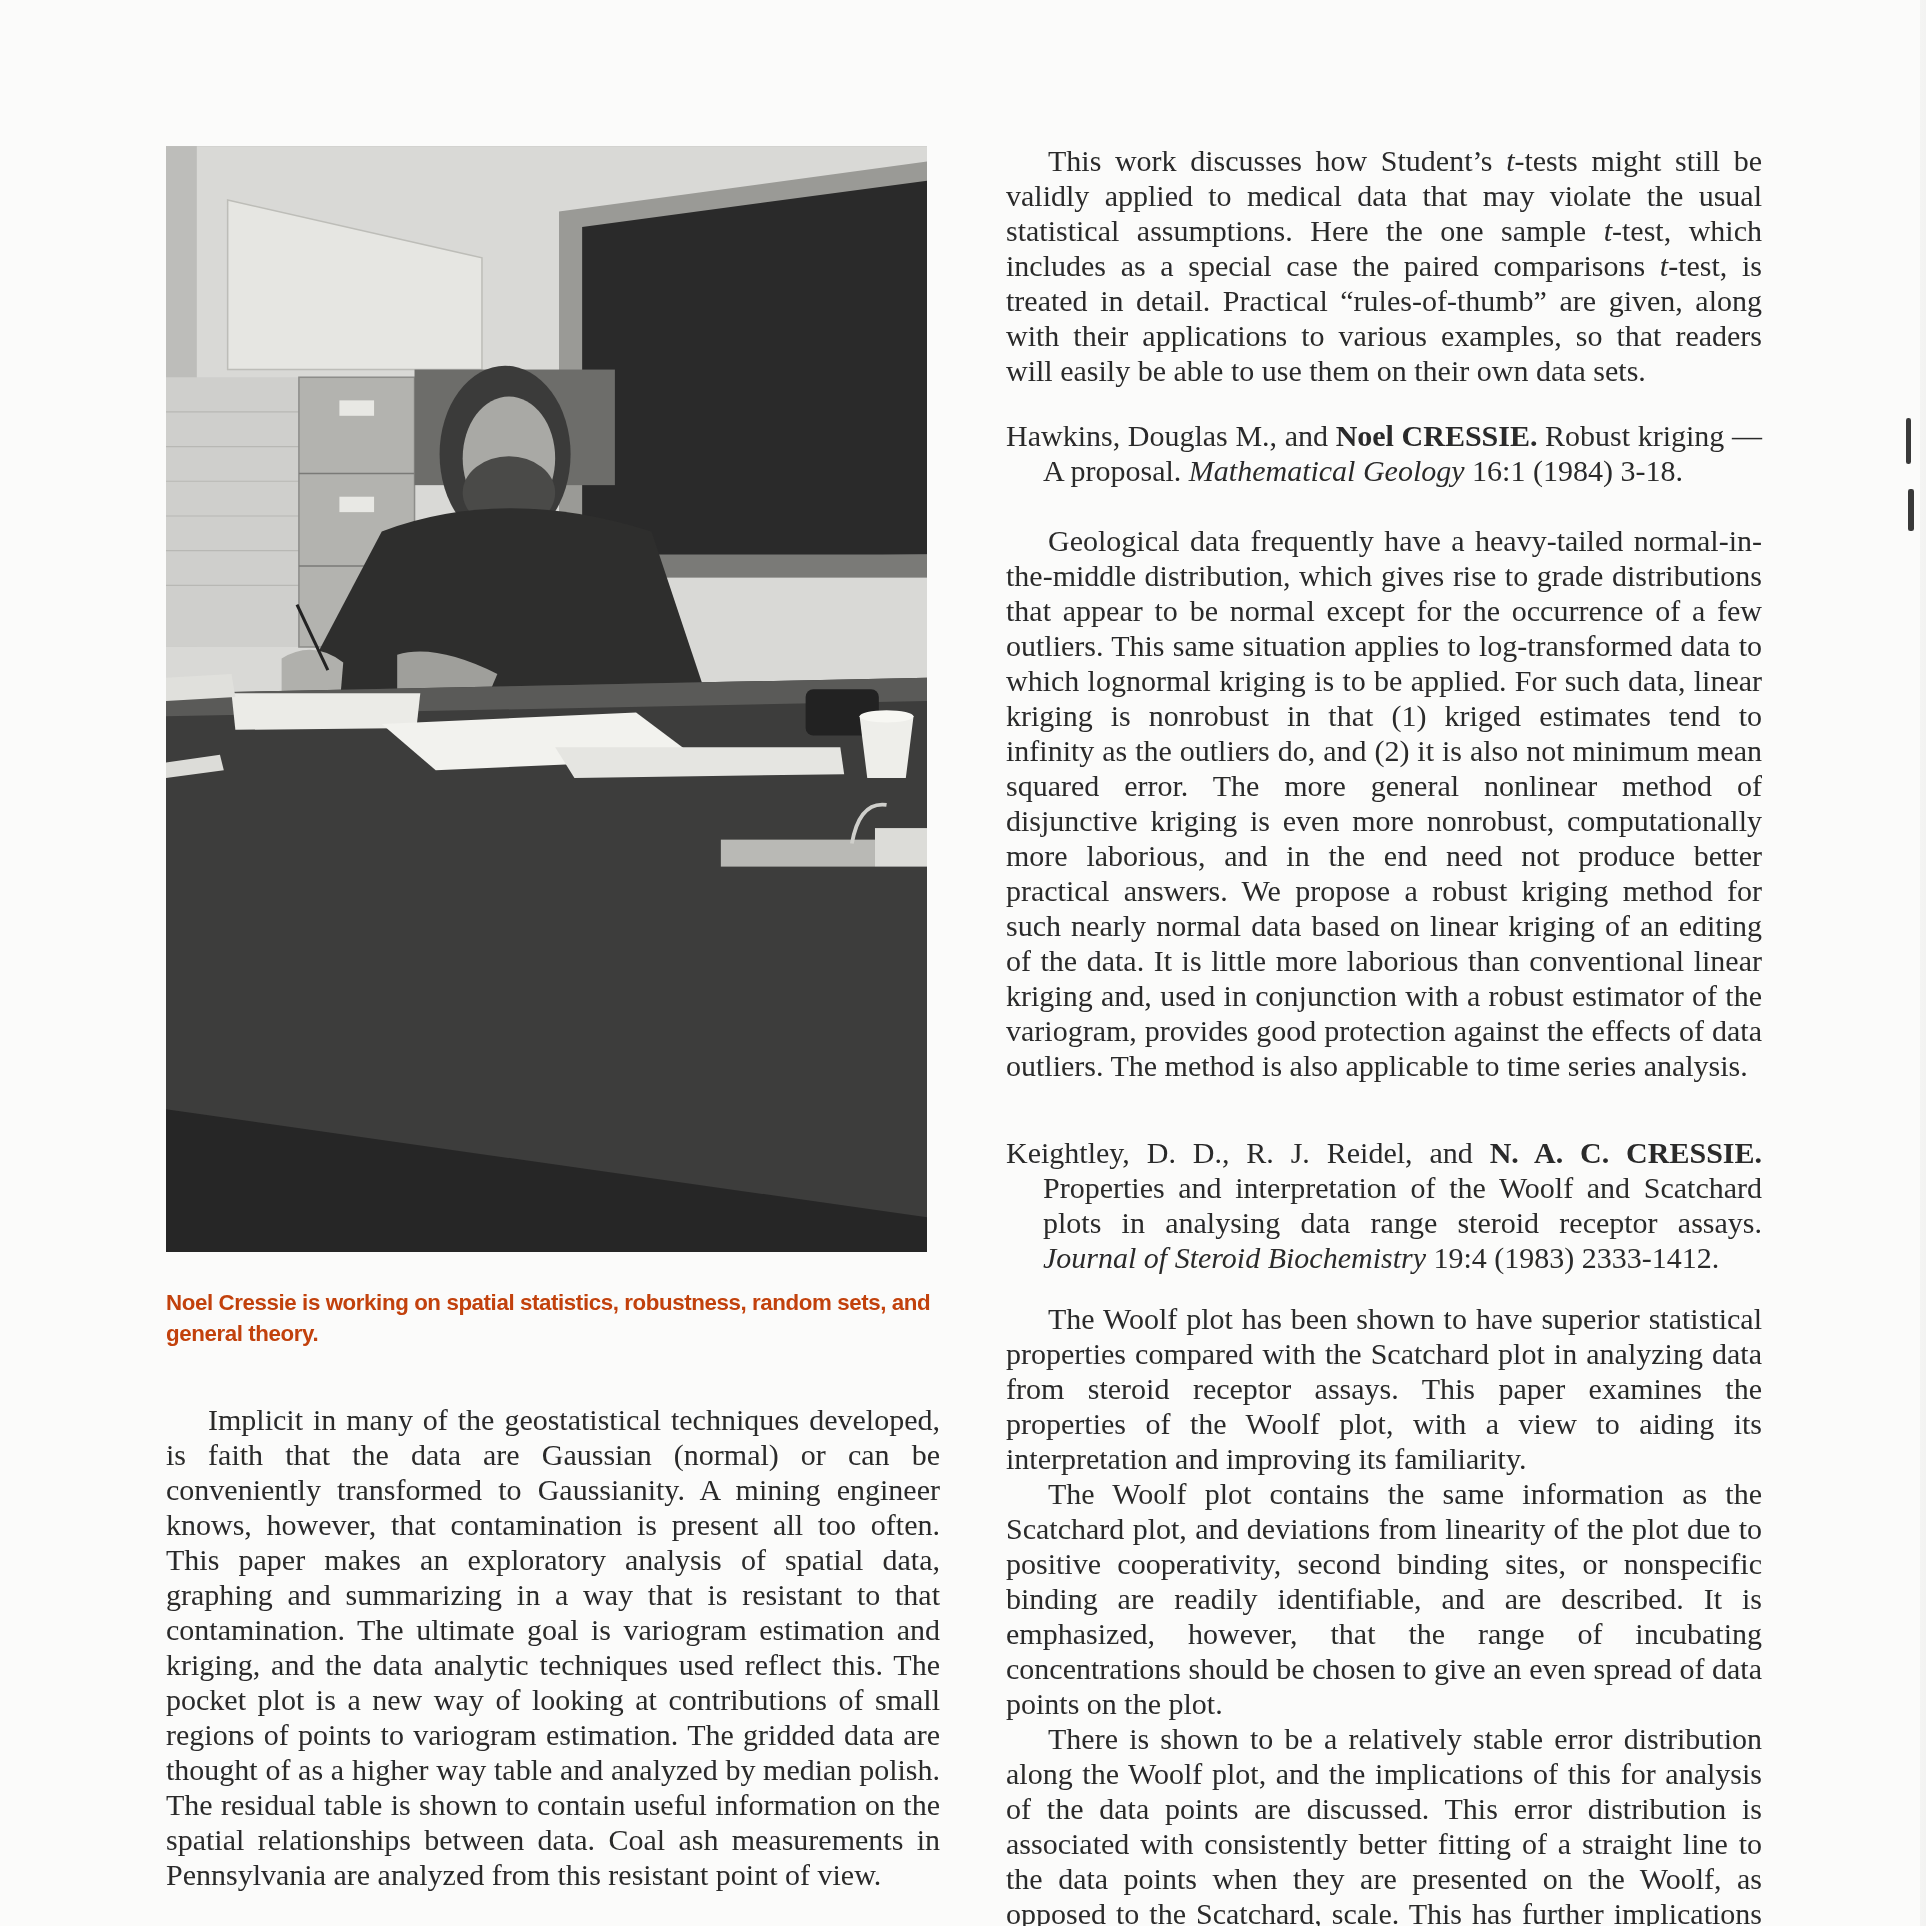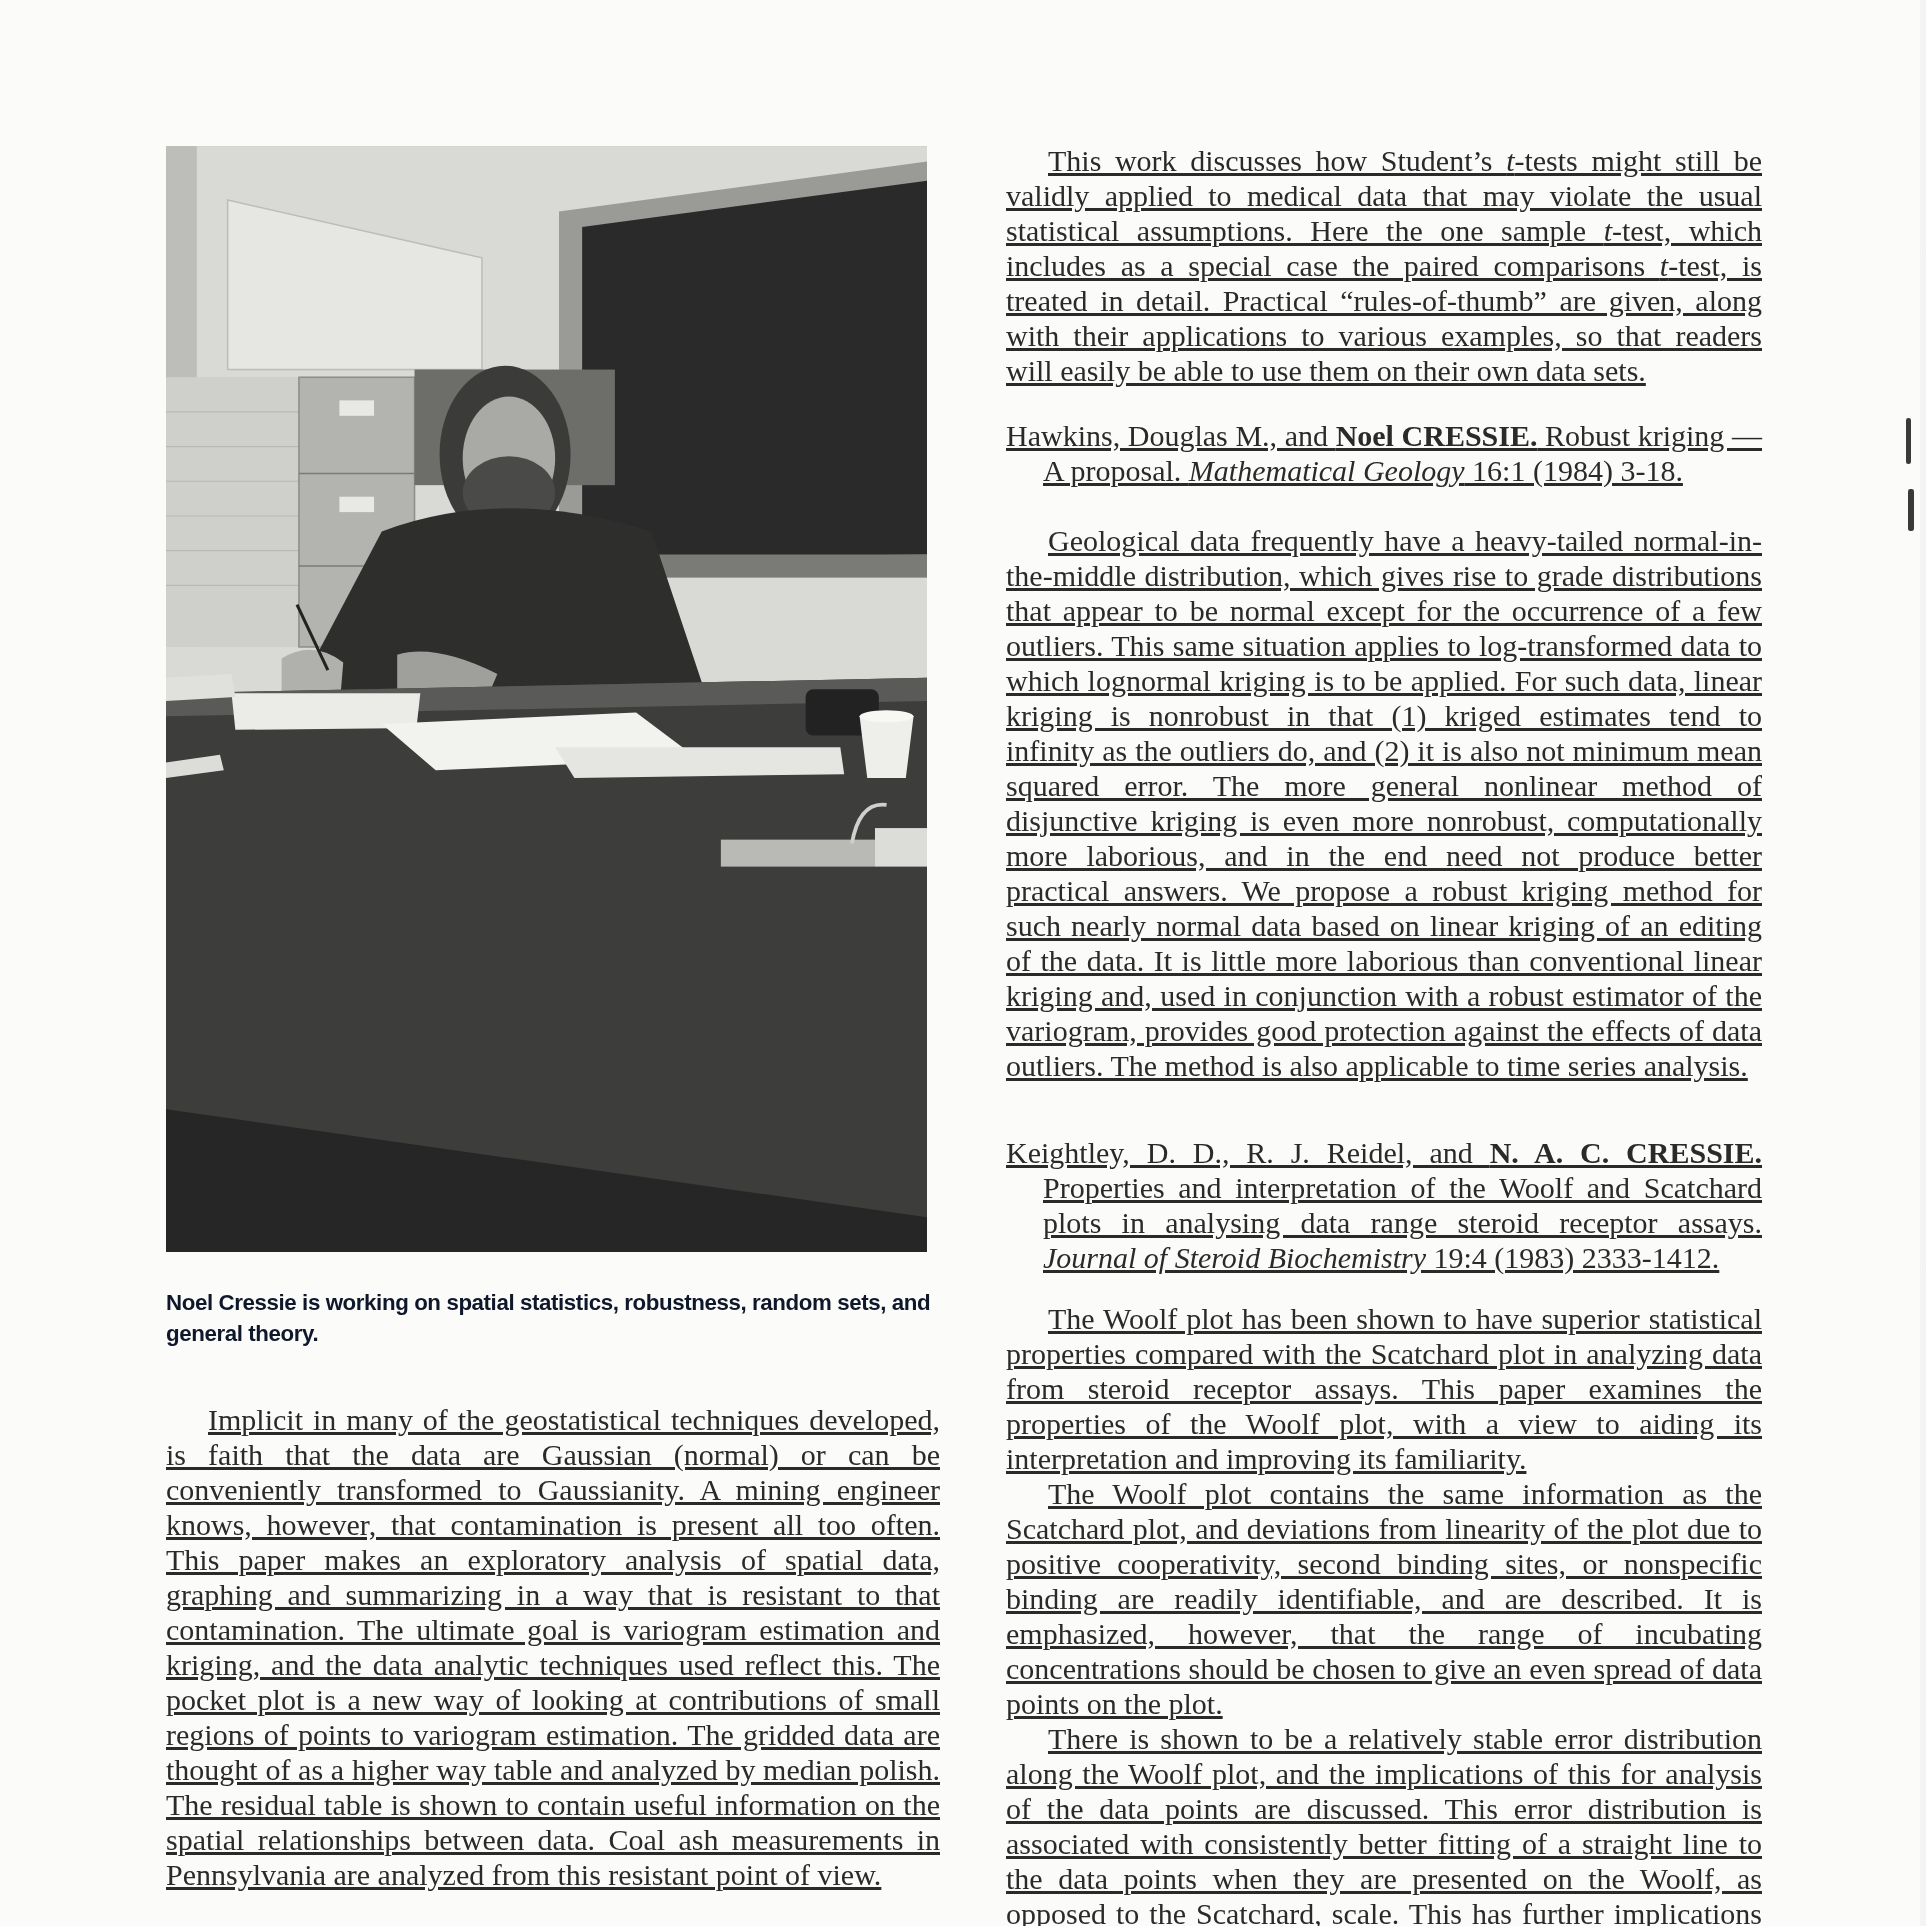--- a/index.html
+++ b/index.html
@@ -11,34 +11,34 @@
   }
   .right-shade {
     position: absolute; left: 1920px; top: 0; width: 44px; height: 2542px;
     background: linear-gradient(to right, #f4f4f3, #ecebea);
   }
   .col { position: absolute; }
   .col-left { left: 166px; width: 774px; }
   .col-right { left: 1006px; width: 756px; }
   .text {
     font-size: 30px; line-height: 35px; text-align: justify;
-    hyphens: manual; margin: 0; text-decoration: underline;
+    hyphens: manual; margin: 0;
   }
   .indent { text-indent: 42px; }
   .hang { padding-left: 37px; text-indent: -37px; }
   .bold { font-weight: bold; }
   .ital { font-style: italic; }
   .photo {
     position: absolute; left: 166px; top: 146px; width: 761px; height: 1106px;
     background: #888; overflow: hidden;
   }
   .caption {
     position: absolute; left: 166px; top: 1287px; width: 774px;
     font-family: "Liberation Sans", "DejaVu Sans", sans-serif;
-    font-weight: bold; font-size: 22.3px; line-height: 31px; color: #0f172a;
+    font-weight: bold; font-size: 22.3px; line-height: 31px; color: #c2410c;
     letter-spacing: -0.4px;
   }
   .staple { position: absolute; background: #3a3a3a; border-radius: 2.3px; }
 </style>
 </head>
 <body>
 
 <div class="right-shade"></div>
 
 <div class="photo" title="Black and white photo of a bearded man in a dark shirt seated at a desk writing, with a blackboard and filing cabinet behind him">

